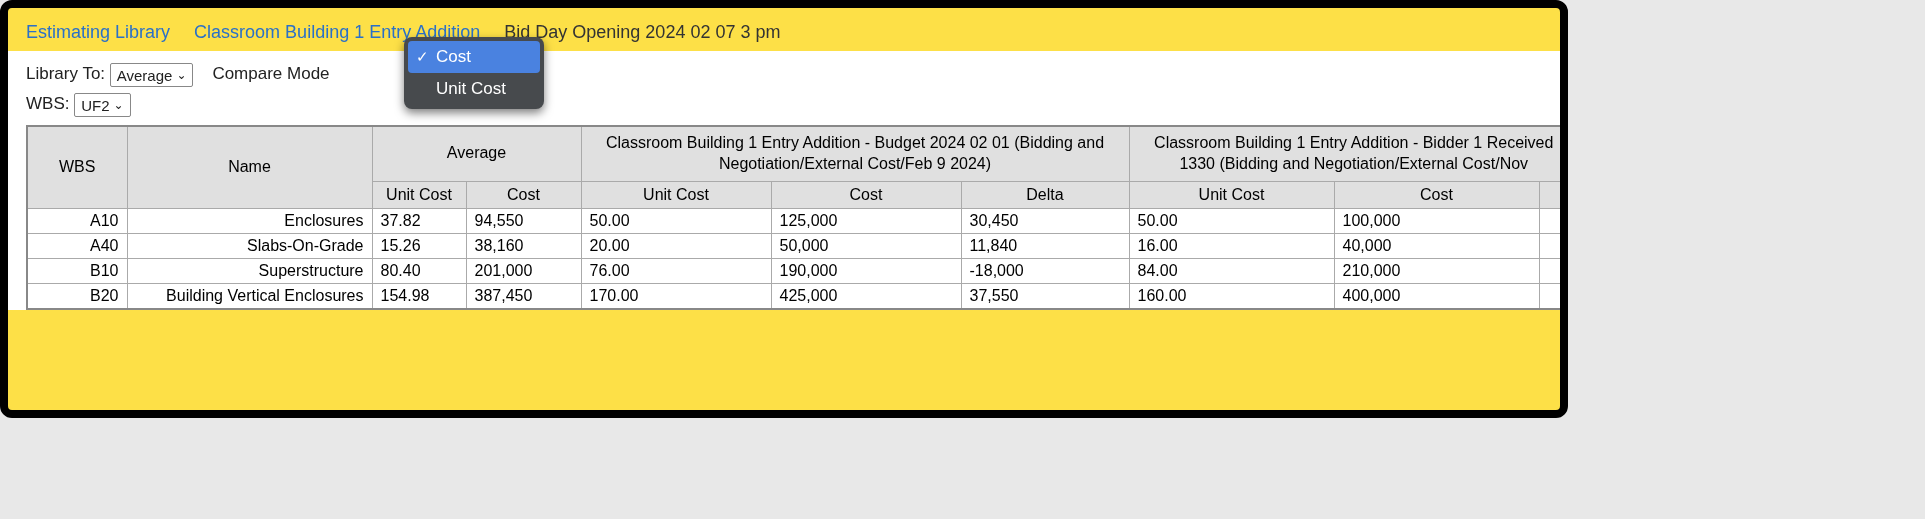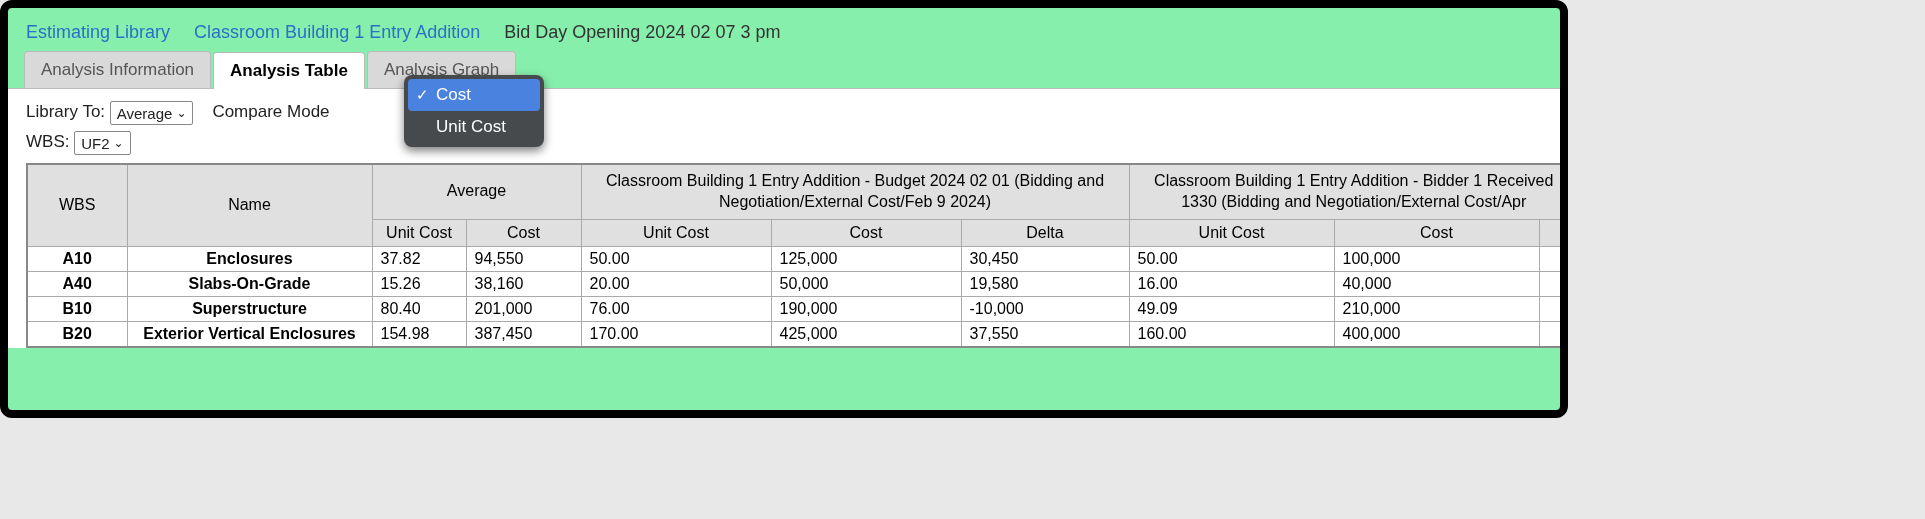--- a/index.html
+++ b/index.html
@@ -13,21 +13,21 @@
     width: 1925px;
     height: 519px;
     overflow: hidden;
   }
   .frame {
     border: 8px solid #000;
     border-radius: 12px;
     width: 1568px;
     height: 418px;
     margin: 0;
-    background: #86efac;
+    background: #fde047;
     position: relative;
     overflow: hidden;
   }
   .breadcrumb {
     padding: 14px 18px 8px 18px;
     font-size: 18px;
   }
   .breadcrumb .link {
     color: #2a70c8;
     cursor: pointer;
@@ -148,22 +148,21 @@
   }
   td {
     background: #fff;
     padding: 3px 8px;
   }
   td.num {
     text-align: left;
     margin-top: 36px;
   }
   td.txt {
-    text-align: center;
-    font-weight: bold;
+    text-align: right;
   }
   .col-wbs { width: 100px; }
   .col-name { width: 245px; }
   .col-auc  { width: 94px; }
   .col-ac   { width: 115px; }
   .col-b1uc { width: 190px; }
   .col-b1c  { width: 190px; }
   .col-b1d  { width: 168px; }
   .col-b2uc { width: 205px; }
   .col-b2c  { width: 205px; }
@@ -175,25 +174,20 @@
 <div class="frame">
 
   <div class="breadcrumb">
     <span class="link">Estimating Library</span>
     <span class="sep"></span>
     <span class="link">Classroom Building 1 Entry Addition</span>
     <span class="sep"></span>
     <span class="current">Bid Day Opening 2024 02 07 3 pm</span>
   </div>
 
-  <div class="tabs">
-    <div class="tab">Analysis Information</div>
-    <div class="tab active">Analysis Table</div>
-    <div class="tab">Analysis Graph</div>
-  </div>
 
   <div class="controls">
     <div class="row1">
       <span>Library To:</span>
       <span class="select">
         <span>Average</span>
         <span class="chev">⌄</span>
       </span>
       &nbsp;&nbsp;
       <span>Compare Mode</span>
@@ -231,21 +225,21 @@
         <col class="col-b2uc">
           <col class="col-b2c">
           <col class="col-b2d">
       </colgroup>
       <thead>
         <tr>
           <th rowspan="2">WBS</th>
           <th rowspan="2">Name</th>
           <th colspan="2" class="group-head">Average</th>
           <th colspan="3" class="group-head">Classroom Building 1 Entry Addition - Budget 2024 02 01 (Bidding and Negotiation/External Cost/Feb 9 2024)</th>
-          <th colspan="3" class="group-head">Classroom Building 1 Entry Addition - Bidder 1 Received 1330 (Bidding and Negotiation/External Cost/Apr</th>
+          <th colspan="3" class="group-head">Classroom Building 1 Entry Addition - Bidder 1 Received 1330 (Bidding and Negotiation/External Cost/Nov</th>
         </tr>
         <tr>
           <th>Unit Cost</th>
           <th>Cost</th>
           <th>Unit Cost</th>
           <th>Cost</th>
           <th>Delta</th>
           <th>Unit Cost</th>
           <th>Cost</th>
           <th></th>
@@ -264,40 +258,40 @@
           <td class="num">100,000</td>
           <td class="num"></td>
         </tr>
         <tr>
           <td class="txt">A40</td>
           <td class="txt">Slabs-On-Grade</td>
           <td class="num">15.26</td>
           <td class="num">38,160</td>
           <td class="num">20.00</td>
           <td class="num">50,000</td>
-          <td class="num">19,580</td>
+          <td class="num">11,840</td>
           <td class="num">16.00</td>
           <td class="num">40,000</td>
           <td class="num"></td>
         </tr>
         <tr>
           <td class="txt">B10</td>
           <td class="txt">Superstructure</td>
           <td class="num">80.40</td>
           <td class="num">201,000</td>
           <td class="num">76.00</td>
           <td class="num">190,000</td>
-          <td class="num">-10,000</td>
-          <td class="num">49.09</td>
+          <td class="num">-18,000</td>
+          <td class="num">84.00</td>
           <td class="num">210,000</td>
           <td class="num"></td>
         </tr>
         <tr>
           <td class="txt">B20</td>
-          <td class="txt">Exterior Vertical Enclosures</td>
+          <td class="txt">Building Vertical Enclosures</td>
           <td class="num">154.98</td>
           <td class="num">387,450</td>
           <td class="num">170.00</td>
           <td class="num">425,000</td>
           <td class="num">37,550</td>
           <td class="num">160.00</td>
           <td class="num">400,000</td>
           <td class="num"></td>
         </tr>
       </tbody>

